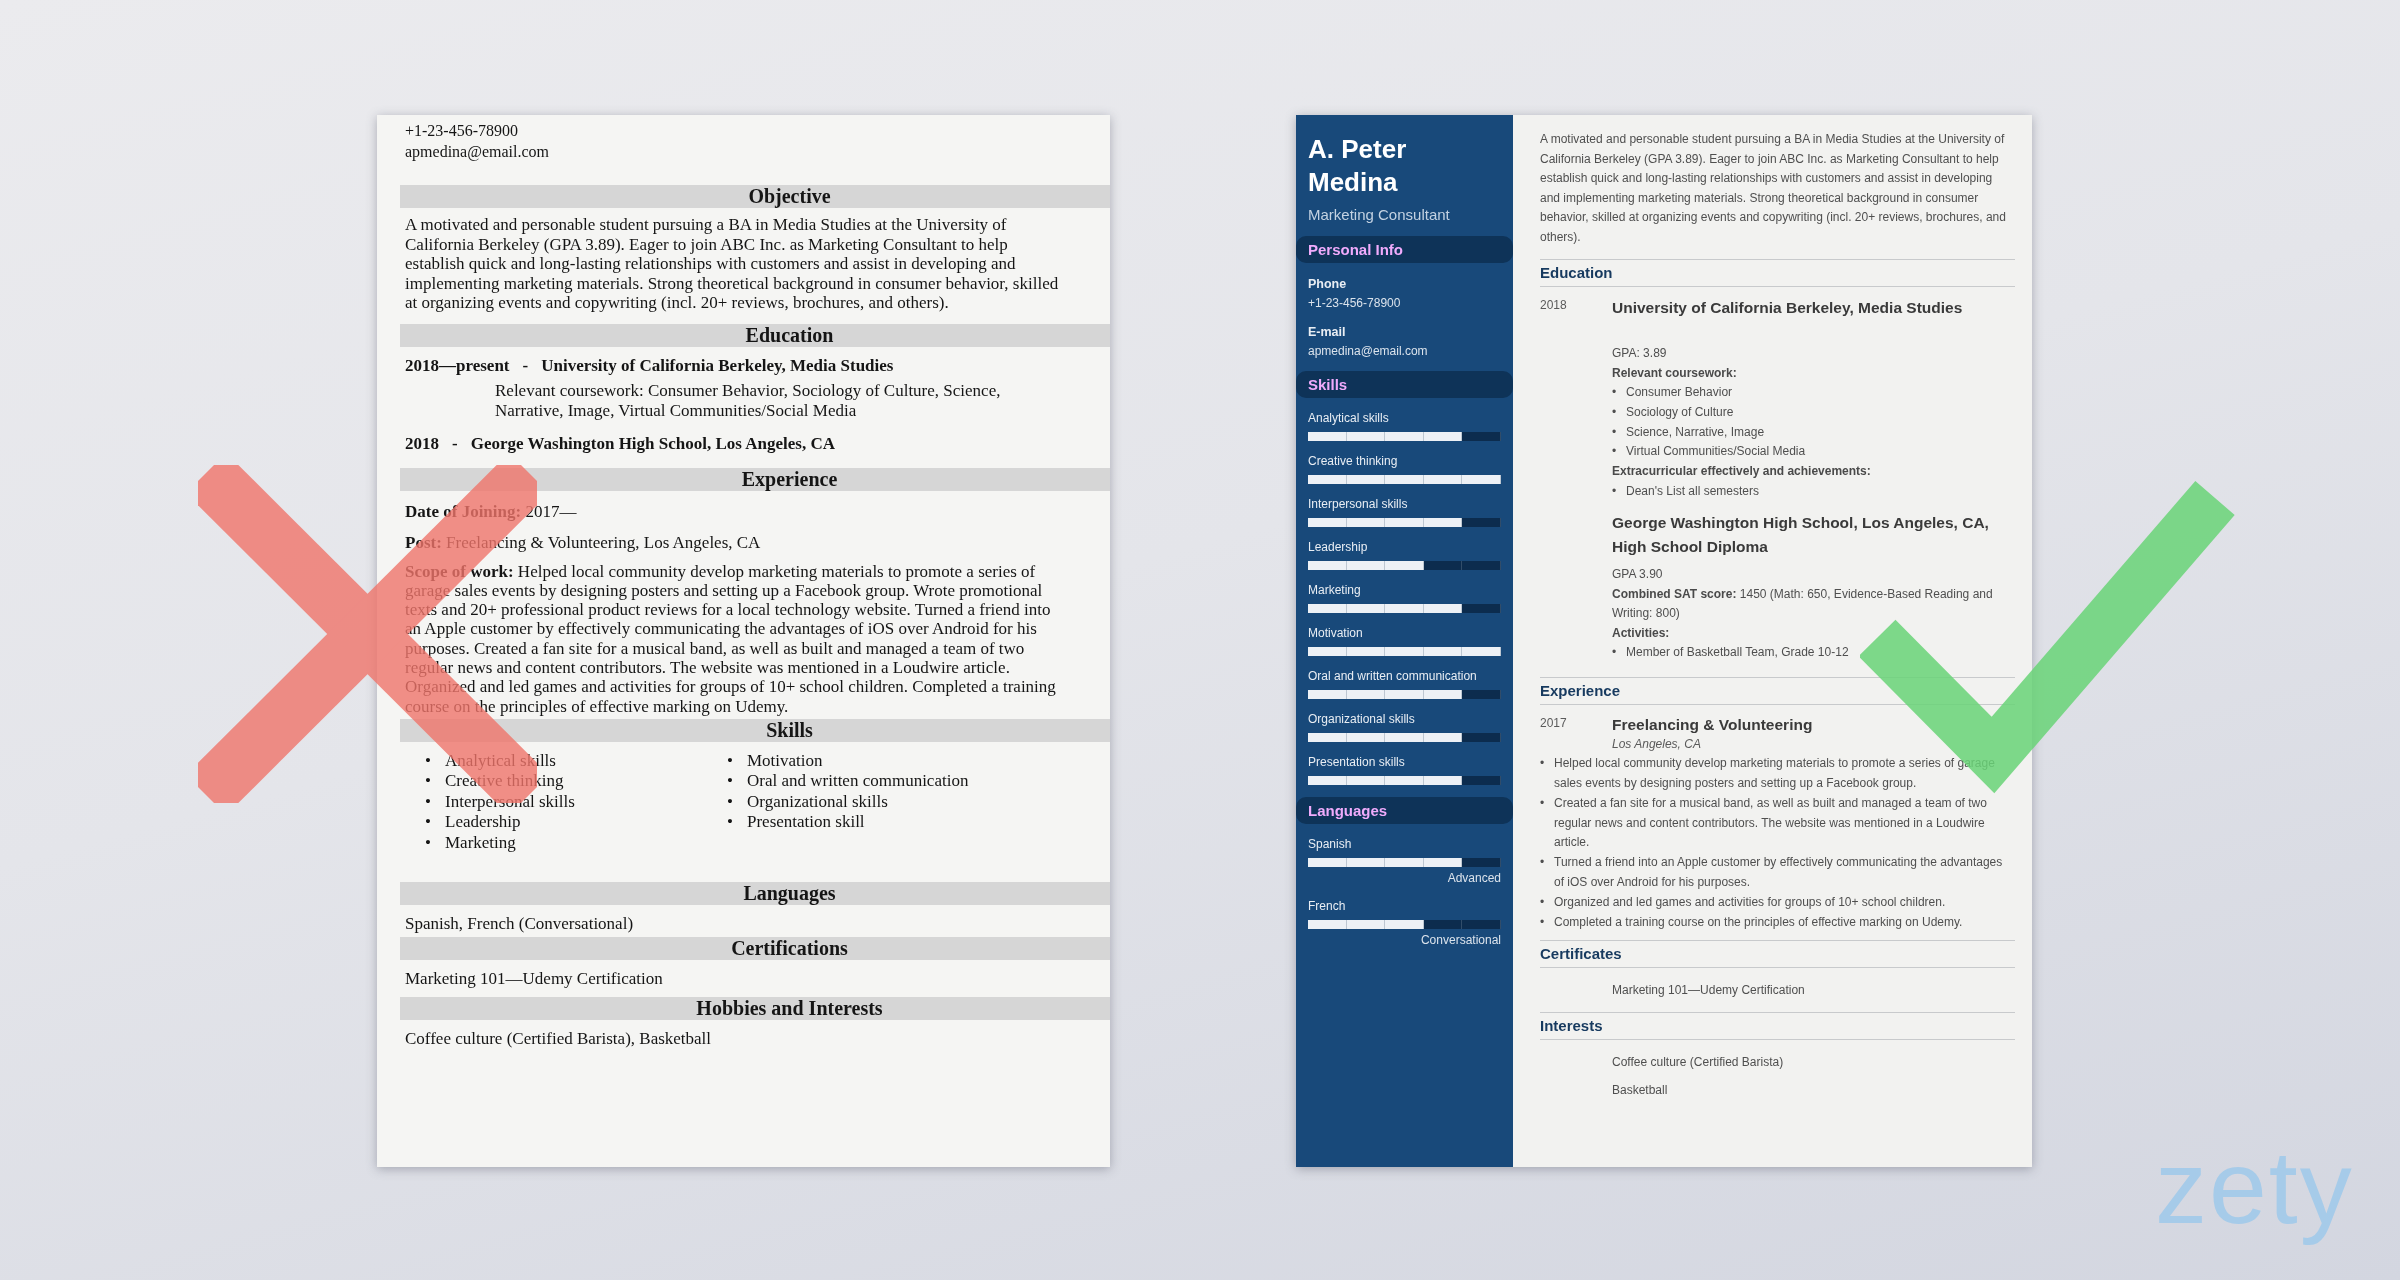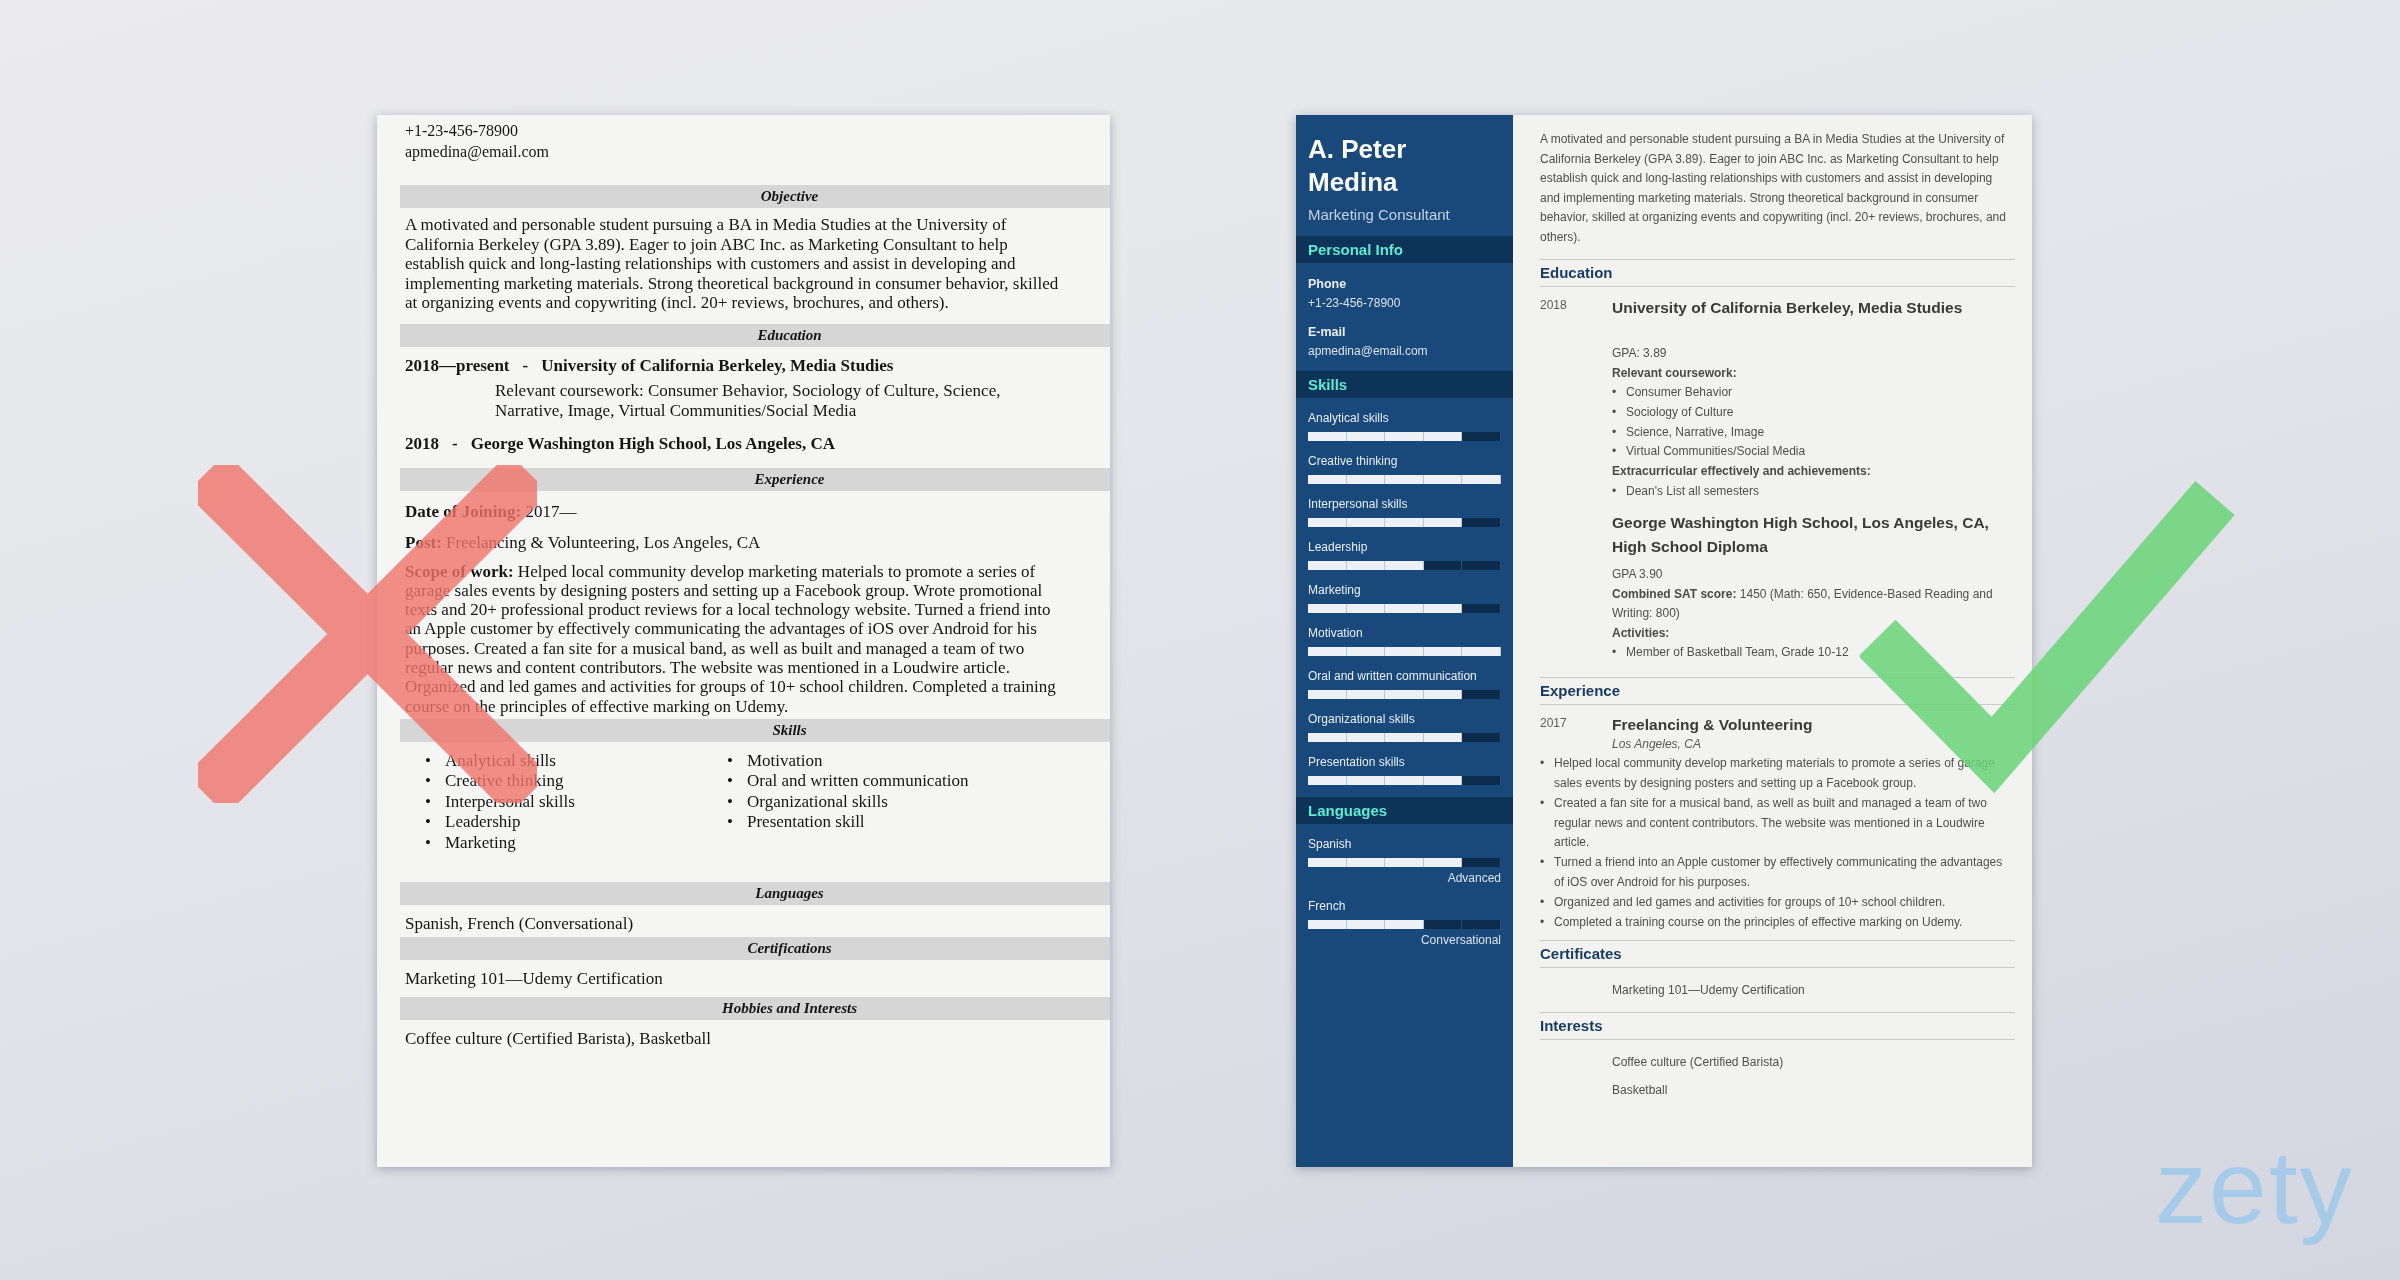--- a/index.html
+++ b/index.html
@@ -7,21 +7,21 @@
     background:linear-gradient(165deg,#ebebee 0%,#e4e5ea 45%,#d3d6e0 100%);
     font-family:"Liberation Sans","DejaVu Sans",sans-serif;}
   
   .page-bad{position:absolute;left:377px;top:115px;width:733px;height:1052px;
     background:#f5f5f3;box-shadow:0 2px 10px rgba(90,95,110,.45);
     font-family:"Liberation Serif","DejaVu Serif",serif;color:#151515;overflow:hidden;}
   .lp-inner{position:absolute;left:28px;top:0;width:660px;}
   .lp-name{margin-top:46px;font-size:25px;font-weight:bold;line-height:28px;}
   .lp-contact{margin-top:5px;font-size:16px;line-height:21px;}
   .band{margin-top:0;height:23px;line-height:23px;background:#d6d6d6;
-    text-align:center;font-weight:bold;font-size:15px;margin-left:-5px;width:779px;font-style:italic;}
+    text-align:center;font-weight:bold;font-size:20px;margin-left:-5px;width:779px;}
   .band.obj{margin-top:23px;}
   .lp-body{font-size:17px;line-height:19.5px;}
   .lp-objective{margin-top:7px;}
   .band.edu{margin-top:11px;}
   .lp-eduline{margin-top:8px;font-weight:bold;font-size:17px;line-height:21px;}
   .lp-eduline .sep{display:inline-block;margin:0 13px;}
   .lp-coursework{margin-top:5px;margin-left:90px;font-size:17px;line-height:20px;}
   .lp-eduline2{margin-top:12px;}
   .band.exp{margin-top:14px;}
   .lp-field{margin-top:11px;font-size:17px;line-height:20px;}
@@ -37,21 +37,21 @@
   .lp-plain{margin-top:9px;font-size:17px;line-height:20px;}
   .band.cert{margin-top:3px;}
   .band.hob{margin-top:8px;}
   
   .page-good{position:absolute;left:1296px;top:115px;width:736px;height:1052px;
     display:flex;box-shadow:0 2px 10px rgba(90,95,110,.45);background:#f2f2f0;overflow:hidden;}
   .sb{width:217px;flex:0 0 217px;background:#18497a;color:#e9eef4;padding:0 12px;box-sizing:border-box;}
   .sb-name{margin-top:18px;font-size:26px;font-weight:bold;line-height:33px;color:#fff;}
   .sb-job{margin-top:6px;font-size:15px;color:#c3d2e2;line-height:19px;}
   .sb-band{margin:12px -12px 0;background:#0e3358;padding:5px 12px;font-size:15px;
-    font-weight:bold;color:#5eead4;line-height:17px;}
+    font-weight:bold;color:#f0abfc;line-height:17px;border-radius:10px;}
   .sb-label{margin-top:13px;font-size:12.5px;font-weight:bold;line-height:16px;}
   .sb-value{margin-top:3px;font-size:12px;line-height:16px;color:#dbe3ec;}
   .sb-skill{margin-top:13px;}
   .sb-skill-name{font-size:12px;line-height:15px;}
   .sb-bar{position:relative;margin-top:6px;height:9px;background:#0c2c4e;}
   .sb-bar-fill{height:100%;background:#edf1f6;}
   .sb-bar-ticks{position:absolute;inset:0;
     background:repeating-linear-gradient(to right,transparent 0 calc(20% - 1px),rgba(110,130,150,.38) calc(20% - 1px) 20%);}
   .sb-prof{margin-top:4px;font-size:12px;text-align:right;color:#dbe3ec;line-height:15px;}
   

